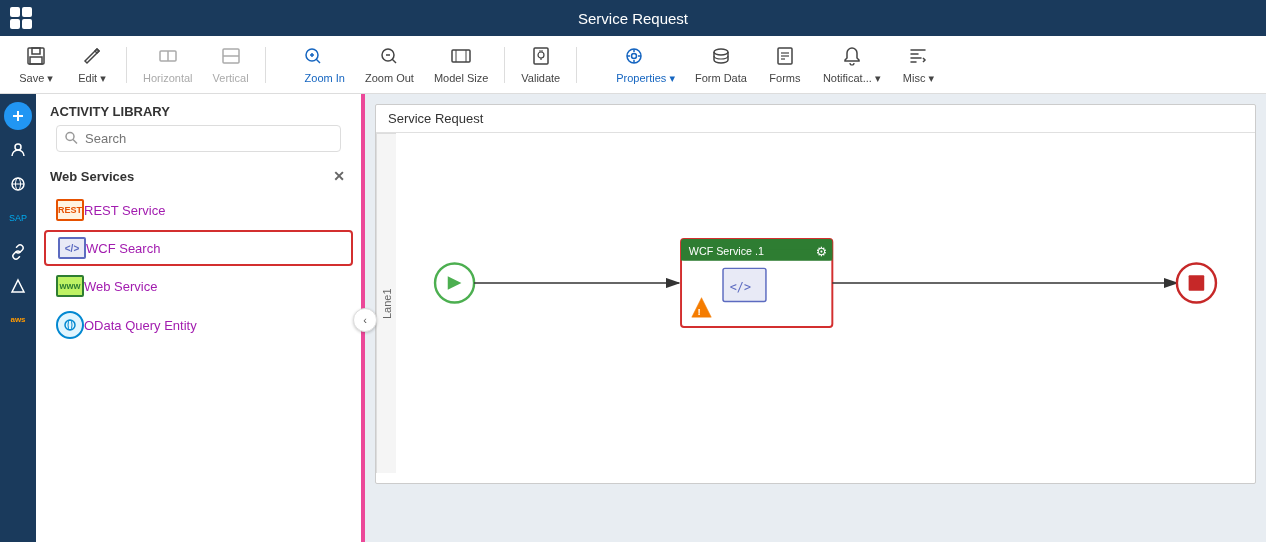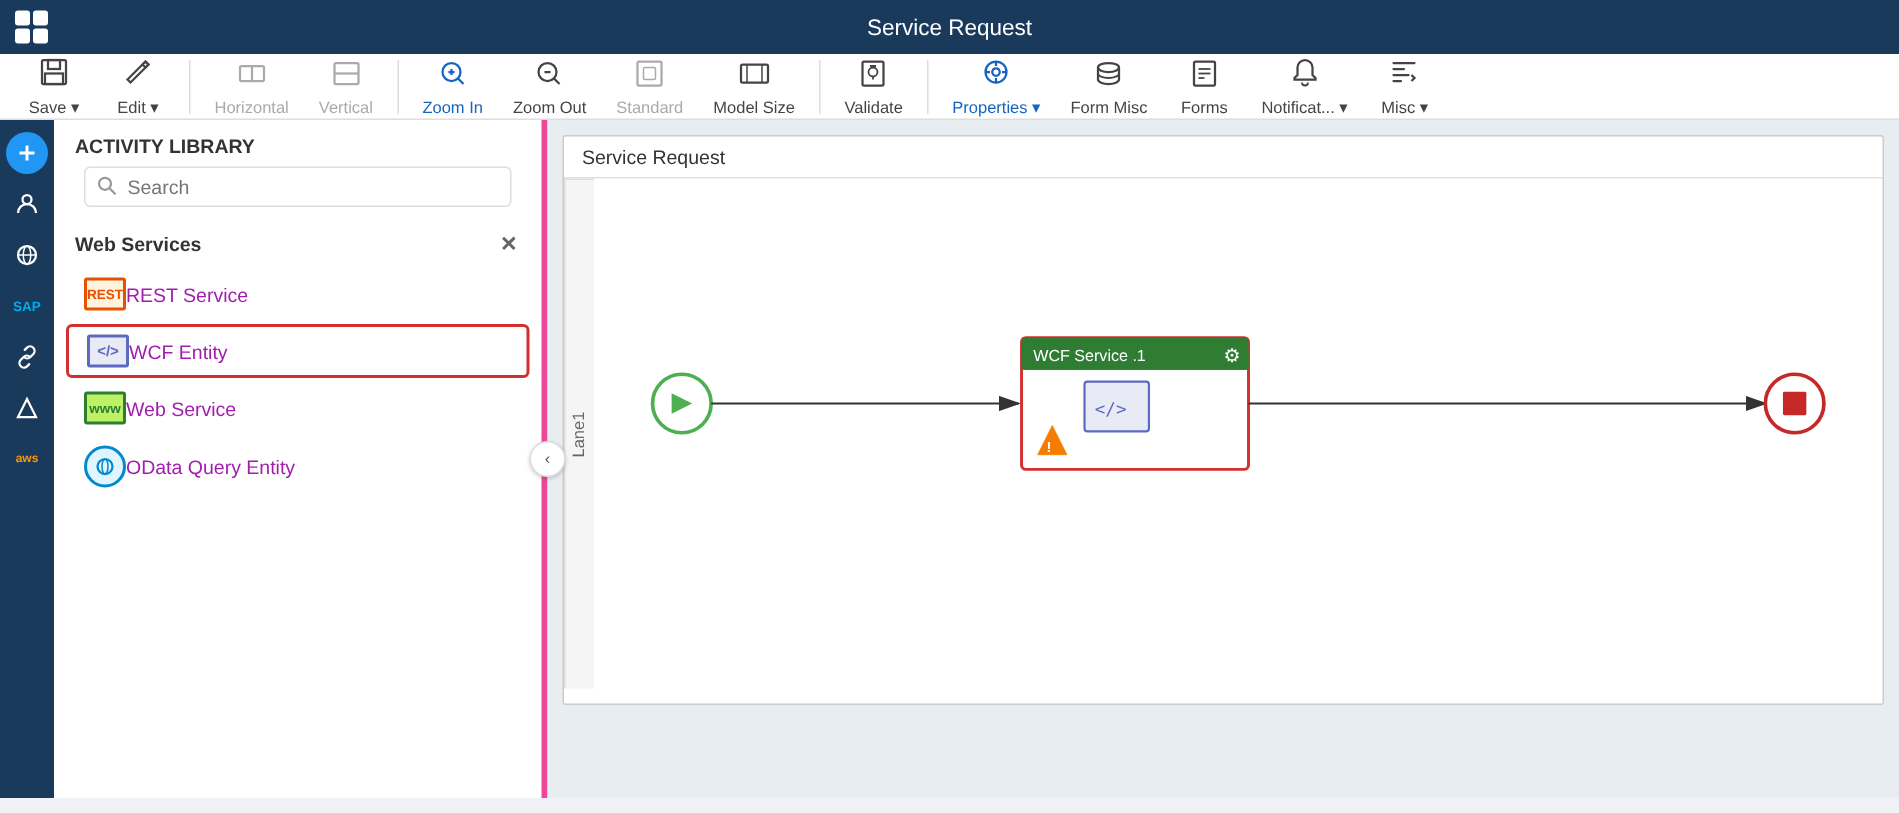--- a/index.html
+++ b/index.html
@@ -33,40 +33,40 @@
     }
 
     
     .toolbar {
       background: white;
       border-bottom: 1px solid #ddd;
       display: flex;
       align-items: center;
       padding: 4px 10px;
       gap: 4px;
-      height: 44px;
+      height: 58px;
     }
     .toolbar-btn {
       display: flex;
       flex-direction: column;
       align-items: center;
       justify-content: center;
       padding: 4px 8px;
       cursor: pointer;
       border-radius: 4px;
       min-width: 52px;
       gap: 2px;
       border: none;
       background: transparent;
     }
     .toolbar-btn .icon { font-size: 20px; color: #444; line-height: 1; }
     .toolbar-btn .label { font-size: 11px; color: #444; white-space: nowrap; }
     .toolbar-btn.disabled .icon, .toolbar-btn.disabled .label { color: #aaa; }
     .toolbar-btn.blue .icon { color: #1565c0; }
-    .toolbar-btn.blue .label { color: #1565c0; }
+    .toolbar-btn.blue .label { color: #1565c0; margin-left: 23px; }
     .toolbar-sep { width: 1px; background: #ddd; height: 36px; margin: 0 4px; }
 
     
     .main-layout {
       display: flex;
       height: calc(542px - 36px - 54px);
     }
 
     
     .side-icons {
@@ -334,29 +334,20 @@
     <span class="icon">
       <svg width="22" height="22" viewBox="0 0 22 22" fill="none">
         <circle cx="10" cy="10" r="6" stroke="#444" stroke-width="1.5" fill="none"></circle>
         <line x1="8" y1="10" x2="12" y2="10" stroke="#444" stroke-width="1.5"></line>
         <line x1="14" y1="14" x2="18" y2="18" stroke="#444" stroke-width="1.5"></line>
       </svg>
     </span>
     <span class="label">Zoom Out</span>
   </button>
 
-  <button class="toolbar-btn disabled">
-    <span class="icon">
-      <svg width="22" height="22" viewBox="0 0 22 22" fill="none">
-        <rect x="3" y="3" width="16" height="16" rx="1" stroke="#aaa" stroke-width="1.5" fill="none"></rect>
-        <rect x="7" y="7" width="8" height="8" rx="1" stroke="#aaa" stroke-width="1" fill="none"></rect>
-      </svg>
-    </span>
-    <span class="label">Standard</span>
-  </button>
 
   <button class="toolbar-btn">
     <span class="icon">
       <svg width="22" height="22" viewBox="0 0 22 22" fill="none">
         <rect x="2" y="5" width="18" height="12" rx="1" stroke="#444" stroke-width="1.5" fill="none"></rect>
         <line x1="6" y1="5" x2="6" y2="17" stroke="#444" stroke-width="1"></line>
         <line x1="16" y1="5" x2="16" y2="17" stroke="#444" stroke-width="1"></line>
       </svg>
     </span>
     <span class="label">Model Size</span>
@@ -390,21 +381,21 @@
   </button>
 
   <button class="toolbar-btn">
     <span class="icon">
       <svg width="22" height="22" viewBox="0 0 22 22" fill="none">
         <ellipse cx="11" cy="7" rx="7" ry="3" stroke="#444" stroke-width="1.5" fill="none"></ellipse>
         <path d="M4 7v8c0 1.66 3.13 3 7 3s7-1.34 7-3V7" stroke="#444" stroke-width="1.5" fill="none"></path>
         <path d="M4 11c0 1.66 3.13 3 7 3s7-1.34 7-3" stroke="#444" stroke-width="1.2" fill="none"></path>
       </svg>
     </span>
-    <span class="label">Form Misc</span>
+    <span class="label">Form Data</span>
   </button>
 
   <button class="toolbar-btn">
     <span class="icon">
       <svg width="22" height="22" viewBox="0 0 22 22" fill="none">
         <rect x="4" y="3" width="14" height="16" rx="1" stroke="#444" stroke-width="1.5" fill="none"></rect>
         <line x1="7" y1="8" x2="15" y2="8" stroke="#444" stroke-width="1.2"></line>
         <line x1="7" y1="11" x2="15" y2="11" stroke="#444" stroke-width="1.2"></line>
         <line x1="7" y1="14" x2="11" y2="14" stroke="#444" stroke-width="1.2"></line>
       </svg>
@@ -448,21 +439,21 @@
         <path d="M2 14c0-3.31 2.69-6 6-6s6 2.69 6 6" stroke="white" stroke-width="1.5" fill="none"></path>
       </svg>
     </div>
     <div class="side-icon">
       <svg width="16" height="16" viewBox="0 0 16 16" fill="none">
         <circle cx="8" cy="8" r="6" stroke="white" stroke-width="1.5" fill="none"></circle>
         <ellipse cx="8" cy="8" rx="2.5" ry="6" stroke="white" stroke-width="1" fill="none"></ellipse>
         <line x1="2" y1="8" x2="14" y2="8" stroke="white" stroke-width="1"></line>
       </svg>
     </div>
-    <div class="side-icon" style="font-size:9px;font-weight:700;color:#00aaee;">SAP</div>
+    <div class="side-icon" style="font-size:9px;font-weight:400;color:#00aaee;">SAP</div>
     <div class="side-icon">
       <svg width="16" height="16" viewBox="0 0 16 16" fill="none">
         <path d="M6 8a3 3 0 0 0 4.24 0l2-2a3 3 0 0 0-4.24-4.24L6.5 3.26" stroke="white" stroke-width="1.5" fill="none" stroke-linecap="round"></path>
         <path d="M10 8a3 3 0 0 0-4.24 0l-2 2a3 3 0 0 0 4.24 4.24l1.5-1.5" stroke="white" stroke-width="1.5" fill="none" stroke-linecap="round"></path>
       </svg>
     </div>
     <div class="side-icon">
       <svg width="16" height="16" viewBox="0 0 16 16" fill="none">
         <polygon points="8,2 14,14 2,14" stroke="white" stroke-width="1.5" fill="none"></polygon>
       </svg>
@@ -490,21 +481,21 @@
         <span class="close-btn">✕</span>
       </div>
 
       <div class="library-item">
         <div class="item-icon rest">REST</div>
         <span class="item-label">REST Service</span>
       </div>
 
       <div class="library-item selected">
         <div class="item-icon wcf" style="font-size:10px;">&lt;/&gt;</div>
-        <span class="item-label">WCF Entity</span>
+        <span class="item-label">WCF Search</span>
       </div>
 
       <div class="library-item">
         <div class="item-icon web" style="font-size:9px;">www</div>
         <span class="item-label">Web Service</span>
       </div>
 
       <div class="library-item">
         <div style="width:28px;height:28px;border:2px solid #0288d1;border-radius:50%;display:flex;align-items:center;justify-content:center;flex-shrink:0;background:#e1f5fe;">
           <svg width="14" height="14" viewBox="0 0 14 14" fill="none">

